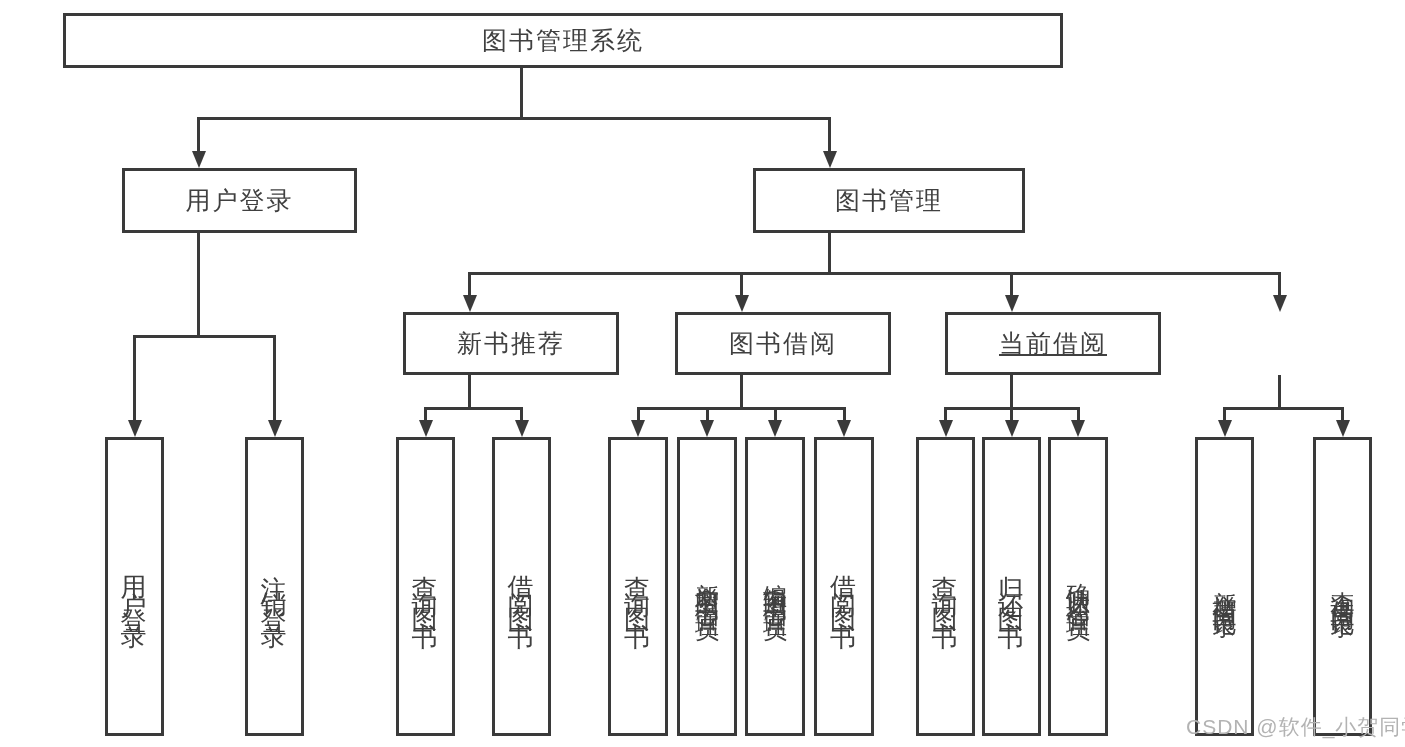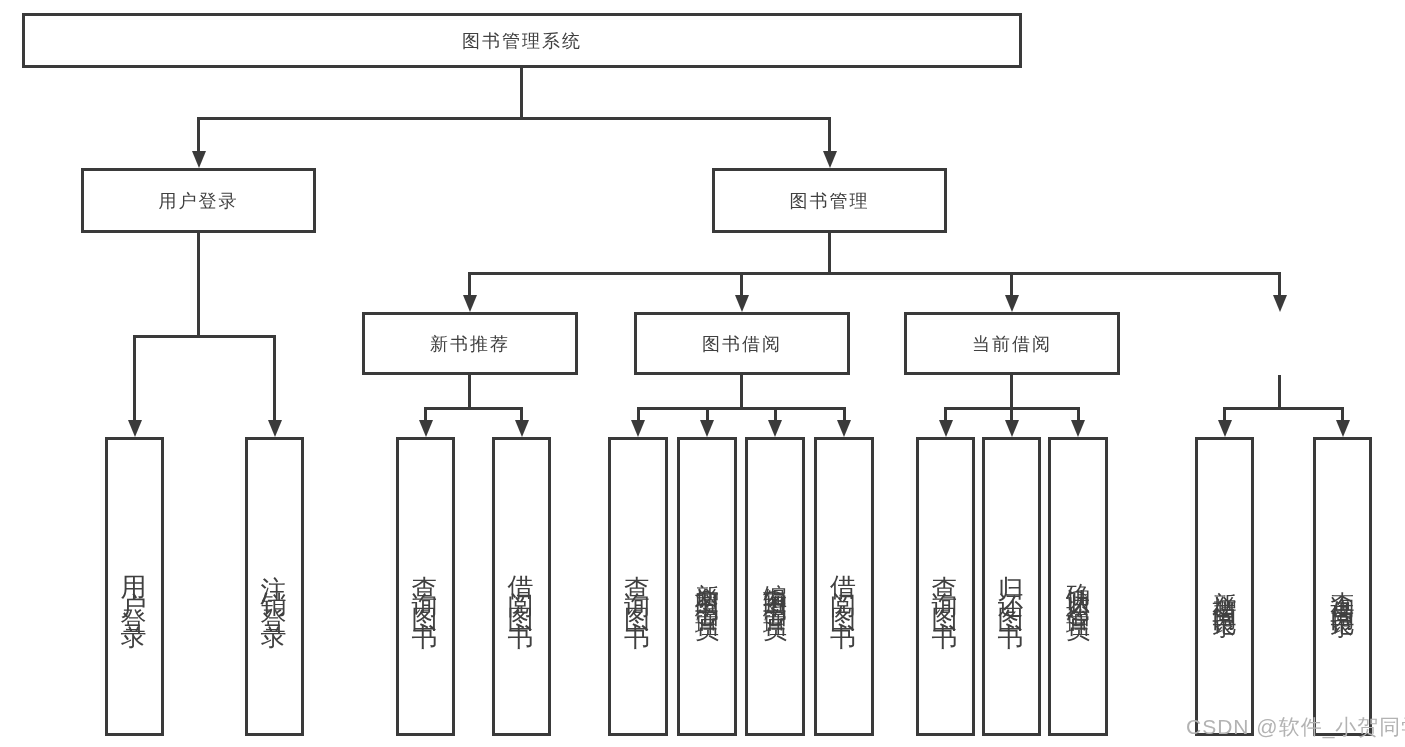--- a/index.html
+++ b/index.html
@@ -13,23 +13,24 @@
     overflow: hidden;
   }
   .box {
     position: absolute;
     box-sizing: border-box;
     border: 3px solid var(--line, #3a3a3a);
     background: #ffffff;
     display: flex;
     align-items: center;
     justify-content: center;
-    font-size: 18px;
+    font-size: 25px;
     letter-spacing: 2px;
     white-space: nowrap;
+    margin-left: 41px;
   }
   .leaf {
     position: absolute;
     box-sizing: border-box;
     border: 3px solid var(--line, #3a3a3a);
     background: #ffffff;
     top: 437px;
     height: 299px;
     width: 59px;
     writing-mode: vertical-rl;
@@ -68,21 +69,21 @@
   <div class="box" style="left:22px; top:13px; width:1000px; height:55px;">图书管理系统</div>
 
   <div class="vl" style="left:520px; top:68px; height:50px;"></div>
   <div class="hl" style="left:197px; top:117px; width:634px;"></div>
   <div class="vl" style="left:197px; top:117px; height:36px;"></div>
   <div class="ah" style="left:192px; top:151px;"></div>
   <div class="vl" style="left:828px; top:117px; height:36px;"></div>
   <div class="ah" style="left:823px; top:151px;"></div>
 
   <div class="box" style="left:81px; top:168px; width:235px; height:65px;">用户登录</div>
-  <div class="box" style="left:712px; top:168px; width:235px; height:65px;">图书管理</div>
+  <div class="box" style="left:712px; top:168px; width:272px; height:65px;">图书管理</div>
 
   <div class="vl" style="left:197px; top:233px; height:104px;"></div>
   <div class="hl" style="left:133px; top:335px; width:143px;"></div>
   <div class="vl" style="left:133px; top:335px; height:86px;"></div>
   <div class="ah" style="left:128px; top:420px;"></div>
   <div class="vl" style="left:273px; top:335px; height:86px;"></div>
   <div class="ah" style="left:268px; top:420px;"></div>
 
   <div class="leaf" style="left:105px;">用户登录</div>
   <div class="leaf" style="left:245px;">注销登录</div>
@@ -93,21 +94,21 @@
   <div class="ah" style="left:463px; top:295px;"></div>
   <div class="vl" style="left:740px; top:272px; height:24px;"></div>
   <div class="ah" style="left:735px; top:295px;"></div>
   <div class="vl" style="left:1010px; top:272px; height:24px;"></div>
   <div class="ah" style="left:1005px; top:295px;"></div>
   <div class="vl" style="left:1278px; top:272px; height:24px;"></div>
   <div class="ah" style="left:1273px; top:295px;"></div>
 
   <div class="box" style="left:634px; top:312px; width:216px; height:63px;">图书借阅</div>
   <div class="box" style="left:362px; top:312px; width:216px; height:63px;">新书推荐</div>
-  <div class="box" style="left:904px; top:312px; width:216px; height:63px;">当前借阅</div>
+  <div class="box" style="left:904px; top:312px; width:216px; height:63px;text-decoration:underline;">当前借阅</div>
 
   <div class="vl" style="left:468px; top:375px; height:34px;"></div>
   <div class="hl" style="left:424px; top:407px; width:99px;"></div>
   <div class="vl" style="left:424px; top:407px; height:14px;"></div>
   <div class="ah" style="left:419px; top:420px;"></div>
   <div class="vl" style="left:520px; top:407px; height:14px;"></div>
   <div class="ah" style="left:515px; top:420px;"></div>
 
   <div class="leaf" style="left:396px;">查询图书</div>
   <div class="leaf" style="left:492px;">借阅图书</div>

